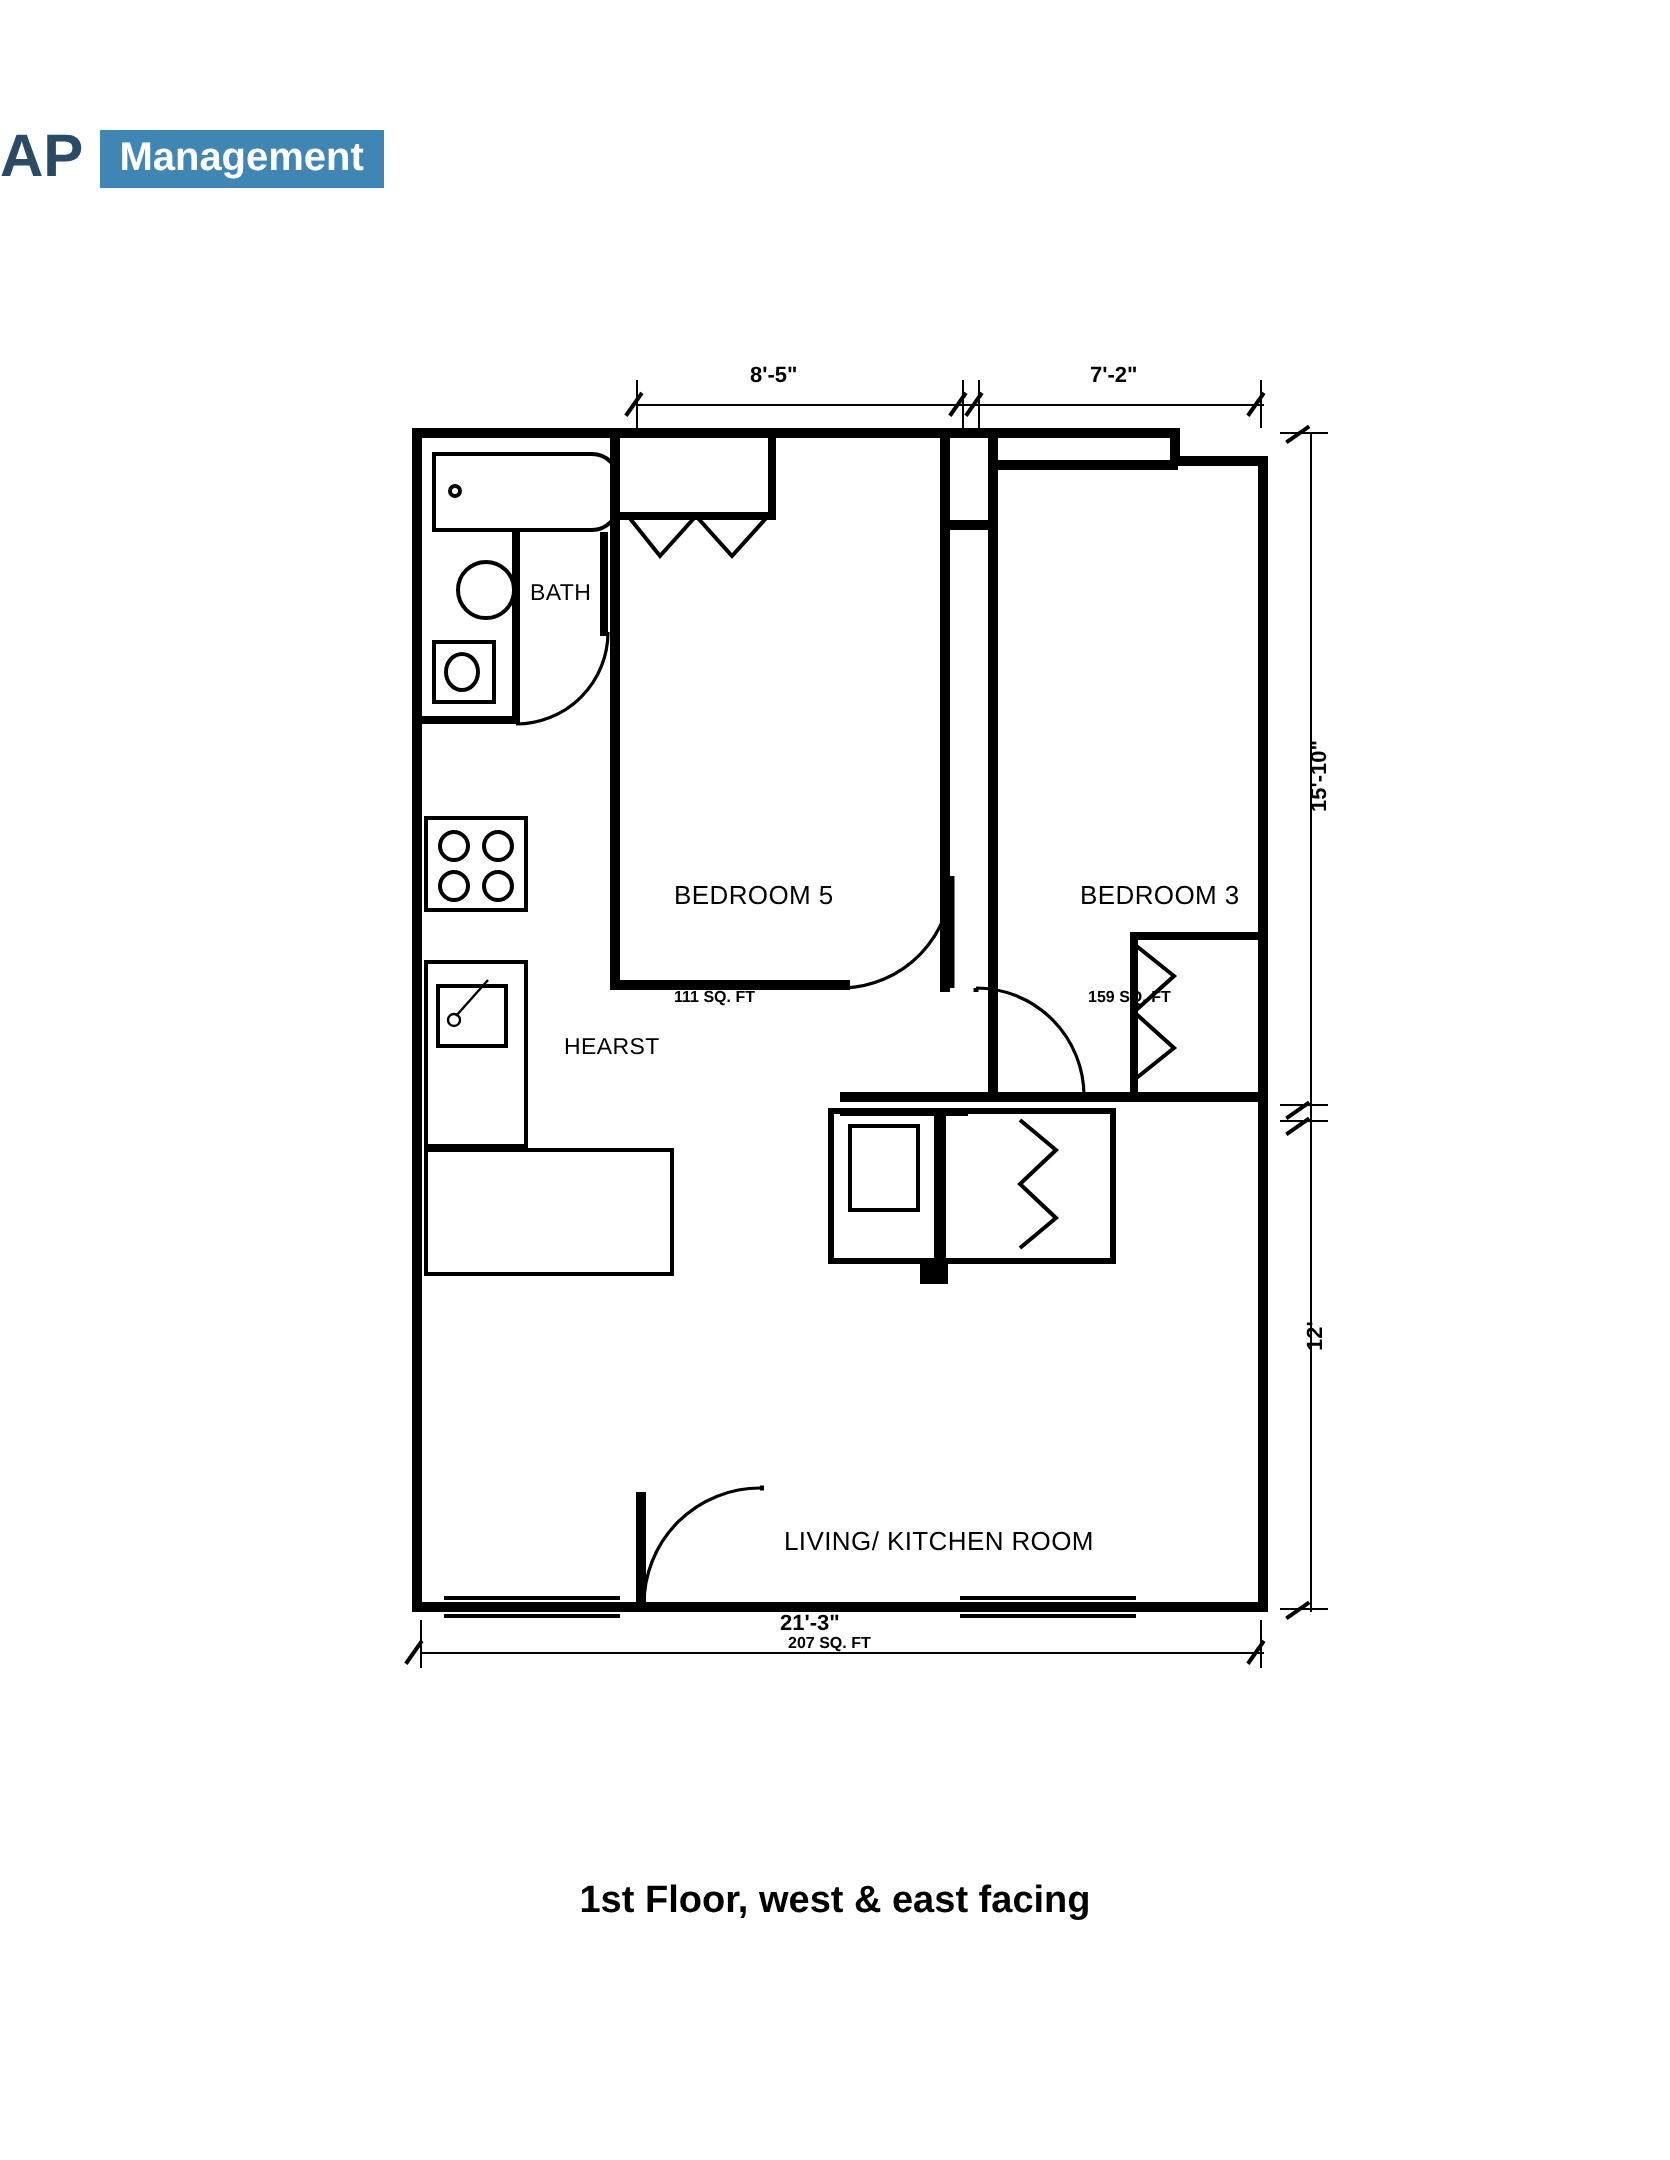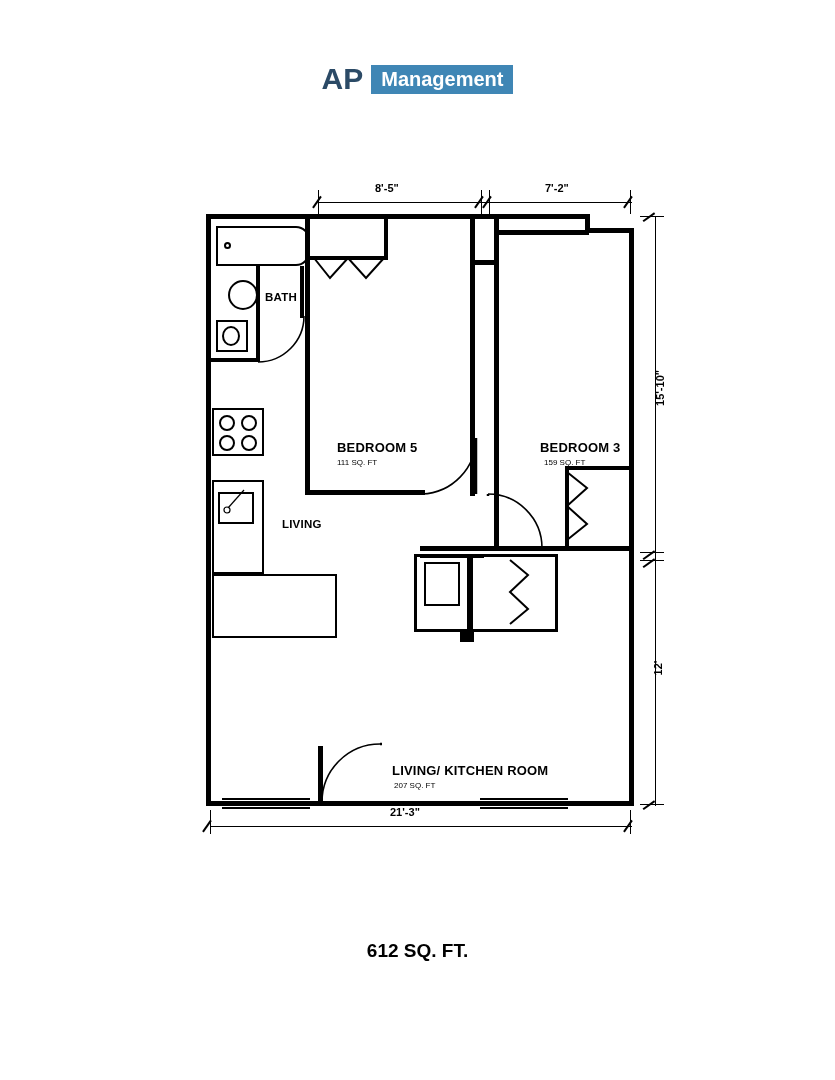--- a/index.html
+++ b/index.html
@@ -15,21 +15,20 @@
     color: #000000;
     overflow: hidden;
   }
 
   
   #logo {
     position: absolute;
     top: 62px;
     left: 0;
     width: 835px;
-    text-align: center;
     white-space: nowrap;
   }
   #logo .ap {
     font-size: 30px;
     font-weight: bold;
     color: #2b4a66;
     letter-spacing: 0px;
     vertical-align: middle;
   }
   #logo .mgmt-box {
@@ -65,32 +64,33 @@
     background: transparent;
   }
   .fill {
     position: absolute;
     background: #000;
   }
 
   .lbl {
     position: absolute;
     font-size: 11.5px;
-    font-weight: bold;
+    font-weight: normal;
     white-space: nowrap;
     letter-spacing: 0.2px;
   }
   .lbl.big {
     font-size: 13px;
   }
   .sub {
     position: absolute;
     font-size: 8px;
-    font-weight: normal;
+    font-weight: bold;
     white-space: nowrap;
+    margin-top: 36px;
   }
   .dim {
     position: absolute;
     font-size: 11px;
     font-weight: bold;
     white-space: nowrap;
   }
   .dim.vert {
     transform: rotate(-90deg);
     transform-origin: center center;
@@ -222,21 +222,21 @@
   <div class="wall" style="left:212px; top:330px; width:52px; height:94px;"></div>
 
   <div class="wall" style="left:218px; top:342px; width:36px; height:32px;"></div>
   <svg style="position:absolute; left:218px; top:336px; width:40px; height:42px;">
     <line x1="26" y1="4" x2="10" y2="22" stroke="#000" stroke-width="1.2"></line>
     <circle cx="9" cy="24" r="3" fill="none" stroke="#000" stroke-width="1.2"></circle>
   </svg>
 
   <div class="wall" style="left:212px; top:424px; width:125px; height:64px;"></div>
 
-  <div class="lbl" style="left:282px; top:368px;">LIVING</div>
+  <div class="lbl" style="left:282px; top:368px;">HEARST</div>
 
   <div class="fill" style="left:305px; top:64px; width:5px; height:280px;"></div>
 
   <div class="fill" style="left:305px; top:340px; width:120px; height:5px;"></div>
 
   <div class="fill" style="left:470px; top:64px; width:5px; height:282px;"></div>
 
   <div class="fill" style="left:470px; top:110px; width:28px; height:5px;"></div>
   <div class="fill" style="left:494px; top:64px; width:5px; height:50px;"></div>
 
@@ -290,14 +290,14 @@
     <path d="M2,60 A58,58 0 0 1 60,2" fill="none" stroke="#000" stroke-width="1.6"></path>
     <line x1="60" y1="2" x2="62" y2="2" stroke="#000" stroke-width="2.5"></line>
   </svg>
 
   <div class="lbl big" style="left:392px; top:613px;">LIVING/ KITCHEN ROOM</div>
   <div class="sub" style="left:394px; top:631px;">207 SQ. FT</div>
 
 </div>
 
 <div id="footer">
-  <div class="line3">612 SQ. FT.</div>
+  <div class="line2">1st Floor, west &amp; east facing</div>
 </div>
 
 </body></html>

